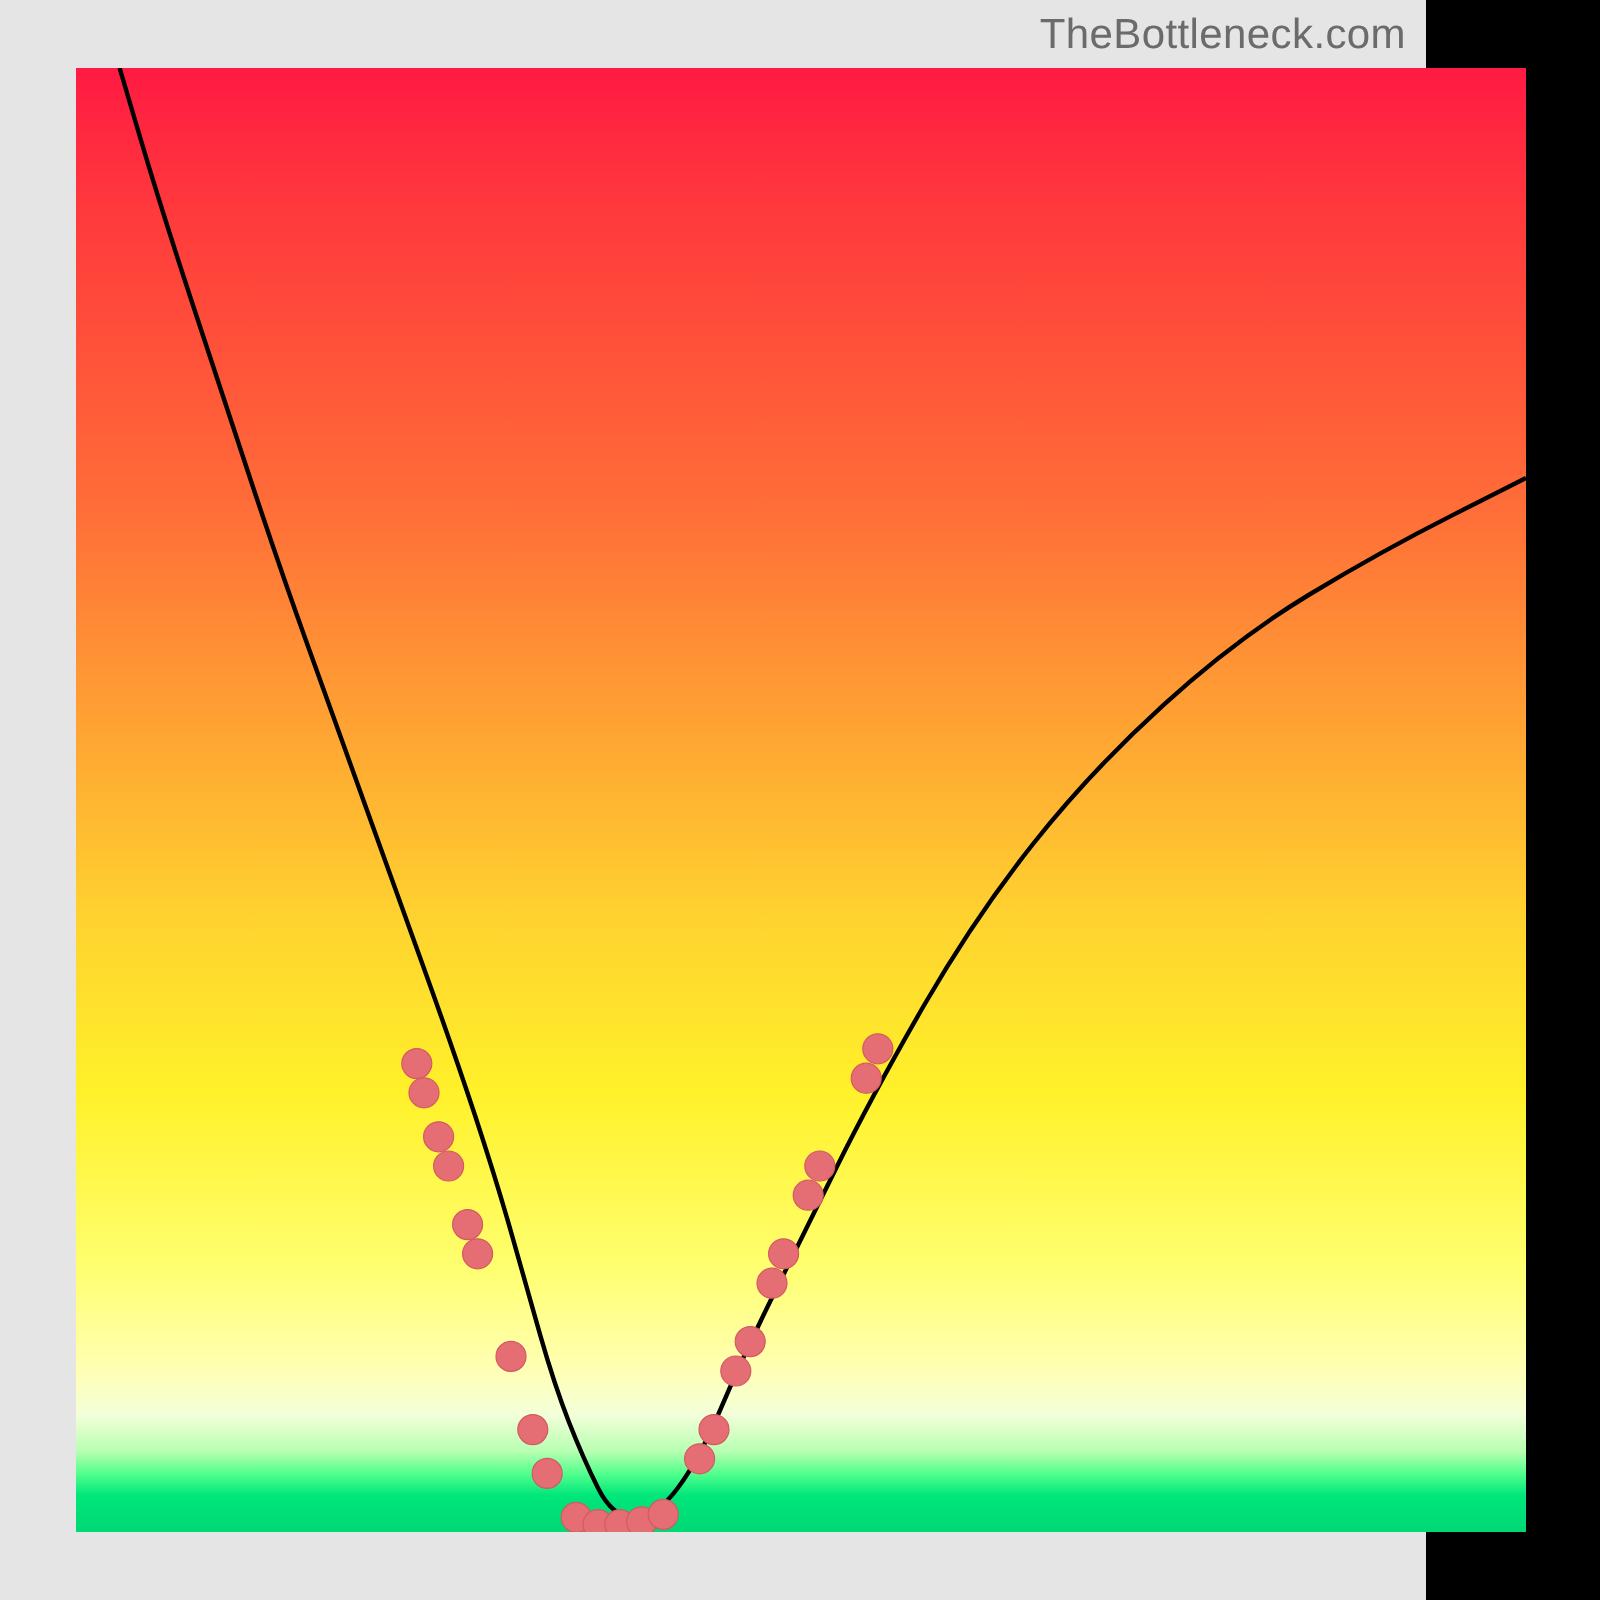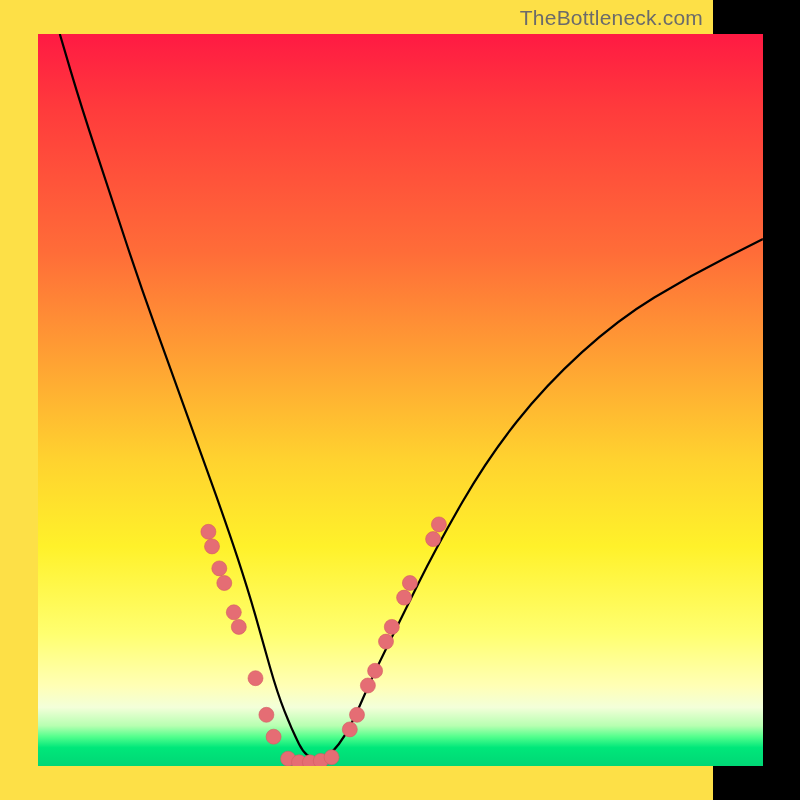--- a/index.html
+++ b/index.html
@@ -10,21 +10,21 @@
     overflow: hidden;
     background: #000;
     font-family: Arial, Helvetica, sans-serif;
   }
   .frame {
     position: absolute;
     left: 0;
     top: 0;
     width: 713px;
     height: 800px;
-    background: #fde047;
+    background: #e5e5e5;
   }
   .plot {
     position: absolute;
     left: 38px;
     top: 34px;
     width: 725px;
     height: 732px;
     
     background: linear-gradient(to bottom,
       #ff1a43 0%,

